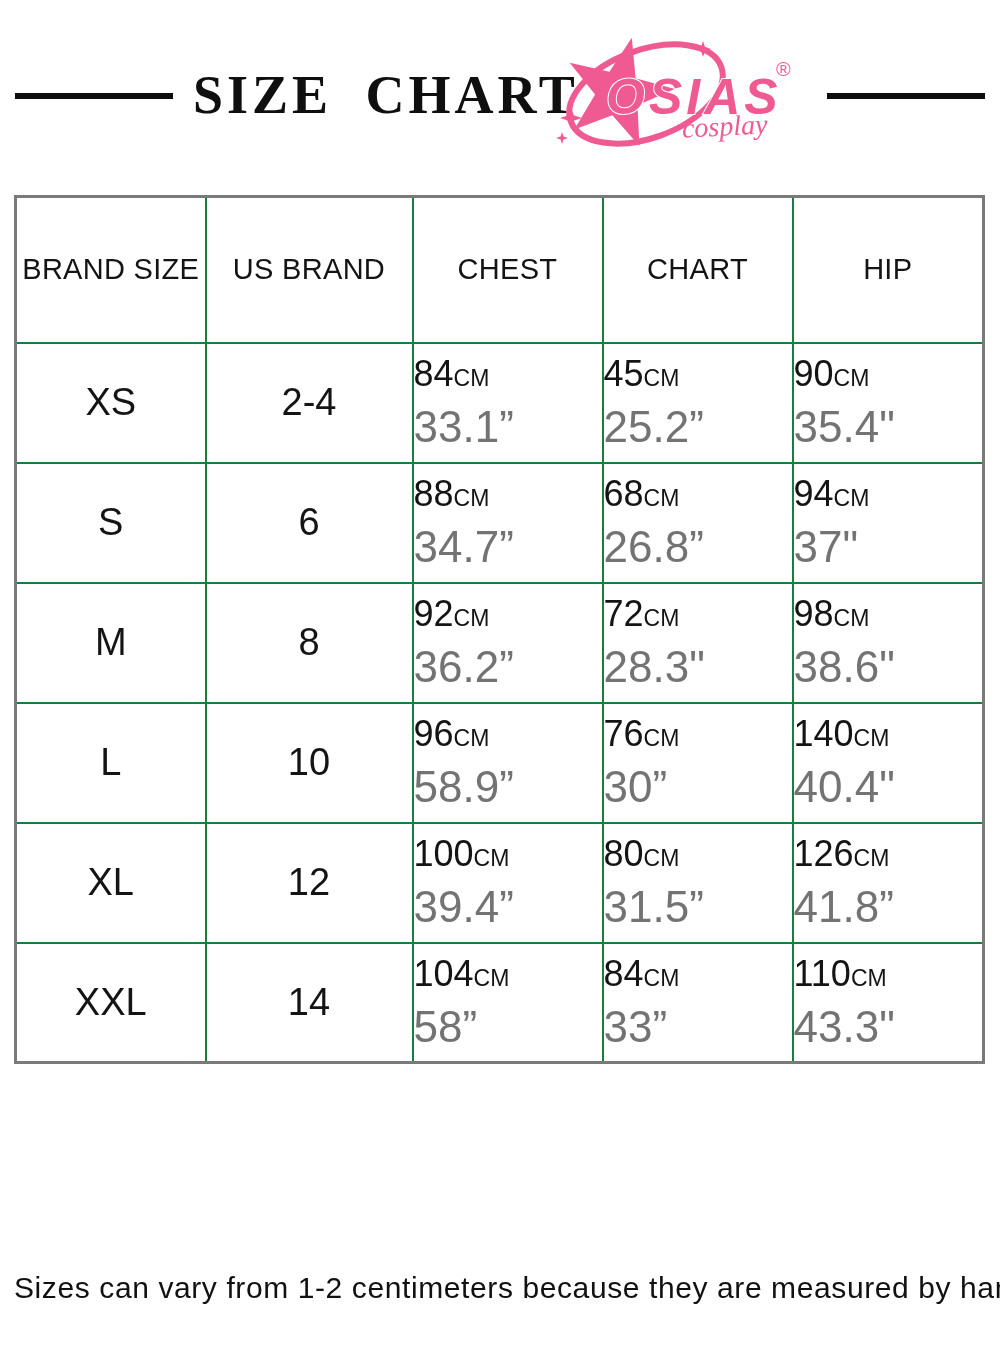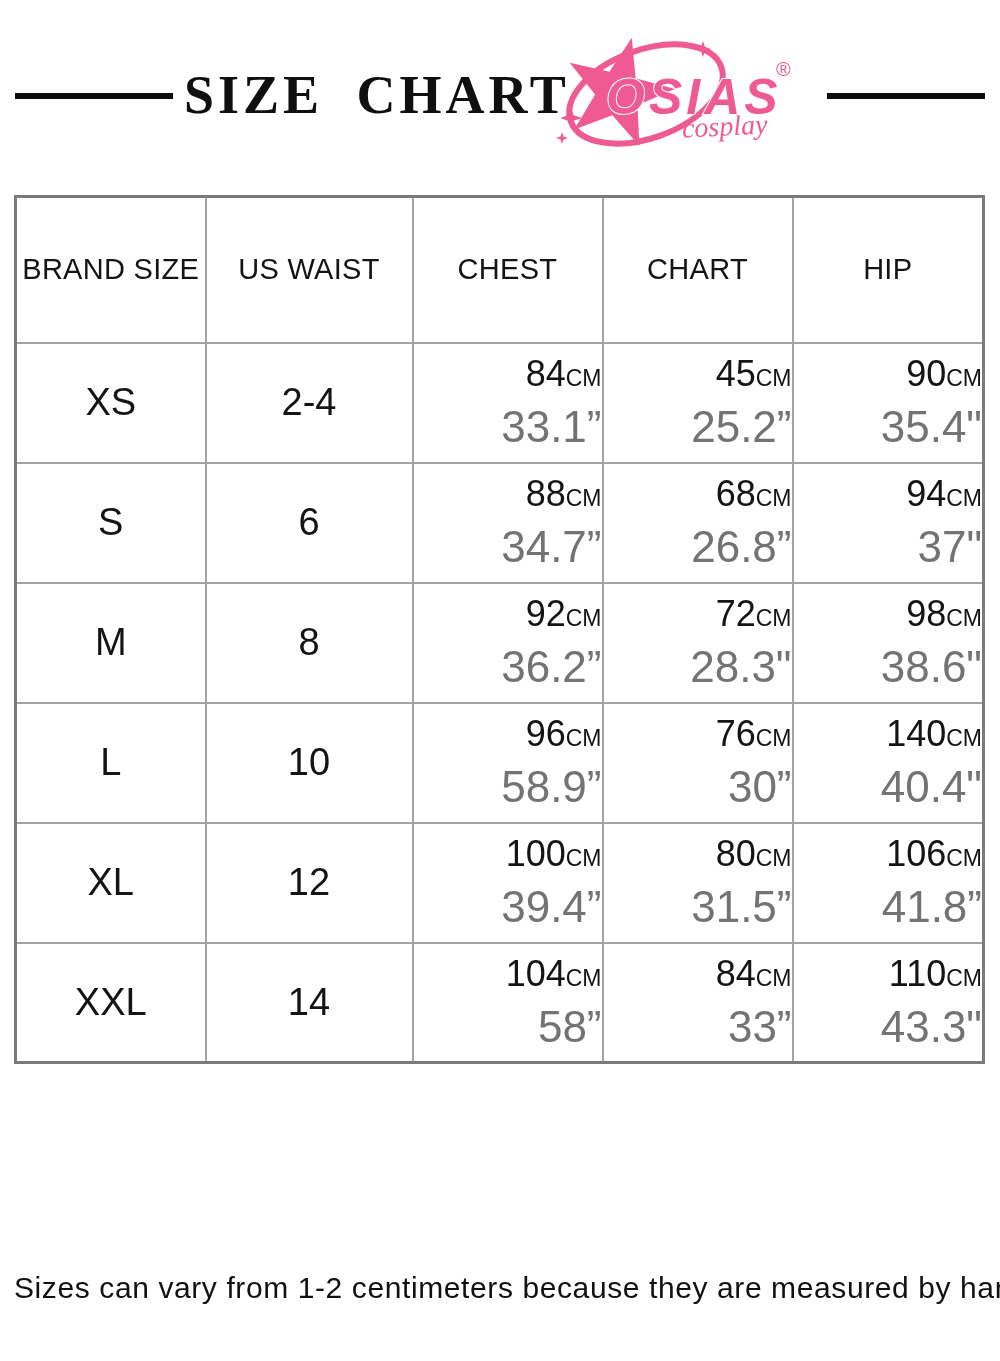--- a/index.html
+++ b/index.html
@@ -6,40 +6,40 @@
   body {
     width:1000px; height:1361px; background:#ffffff; position:relative;
     font-family:"Liberation Sans", sans-serif; color:#1a1a1a;
     overflow:hidden;
   }
   
   .header-rule { position:absolute; top:93px; height:6px; width:158px; background:#0d0d0d; }
   .rule-left  { left:15px; }
   .rule-right { left:827px; }
   .page-title {
-    position:absolute; left:184px; top:64px;
+    position:absolute; left:193px; top:64px;
     font-family:"Liberation Serif", serif; font-weight:bold;
     font-size:54px; letter-spacing:4px; word-spacing:16px; color:#0f0f0f;
     white-space:nowrap;
   }
   .brand-logo { position:absolute; left:546px; top:24px; }
   
   table.size-table {
     position:absolute; left:14px; top:195px; width:968px;
     border-collapse:collapse; table-layout:fixed; background:#fff;
     border:3px solid #7a7a7a;
   }
   .size-table th, .size-table td {
-    border:2px solid #a3a3a3; text-align:center; vertical-align:middle; padding:0;
+    border:2px solid #15803d; text-align:center; vertical-align:middle; padding:0;
   }
   .size-table thead tr { height:146px; }
   .size-table tbody tr { height:120px; }
   .size-table th { font-size:29px; font-weight:400; letter-spacing:0.3px; color:#141414; }
   td.size-cell { font-size:38px; color:#141414; }
-  .measure { display:flex; flex-direction:column; align-items:flex-end; gap:13px; }
+  .measure { display:flex; flex-direction:column; align-items:flex-start; gap:13px; }
   .cm-line { font-size:36px; line-height:1; color:#141414; }
   .cm-line .unit { font-size:23px; }
   .in-line { font-size:44px; line-height:1; color:#737373; }
   
   .footnote {
     position:absolute; left:14px; top:1271px;
     font-size:30px; letter-spacing:0.6px; color:#111; white-space:nowrap;
   }
 </style>
 </head>
@@ -67,21 +67,21 @@
   <colgroup>
     <col style="width:190px">
       <col style="width:207px">
       <col style="width:190px">
       <col style="width:190px">
       <col style="width:191px">
   </colgroup>
   <thead>
     <tr>
       <th>BRAND SIZE</th>
-      <th>US WAIST</th>
+      <th>US BRAND</th>
       <th>CHEST</th>
       <th>CHART</th>
       <th>HIP</th>
     </tr>
   </thead>
   <tbody>
       <tr>
         <td class="size-cell">XS</td>
         <td class="size-cell">2-4</td>
         <td>
@@ -179,21 +179,21 @@
           </div>
         </td>
         <td>
           <div class="measure">
             <div class="cm-line"><span>80</span><span class="unit">CM</span></div>
             <div class="in-line">31.5”</div>
           </div>
         </td>
         <td>
           <div class="measure">
-            <div class="cm-line"><span>106</span><span class="unit">CM</span></div>
+            <div class="cm-line"><span>126</span><span class="unit">CM</span></div>
             <div class="in-line">41.8”</div>
           </div>
         </td>
       </tr>
       <tr>
         <td class="size-cell">XXL</td>
         <td class="size-cell">14</td>
         <td>
           <div class="measure">
             <div class="cm-line"><span>104</span><span class="unit">CM</span></div>

